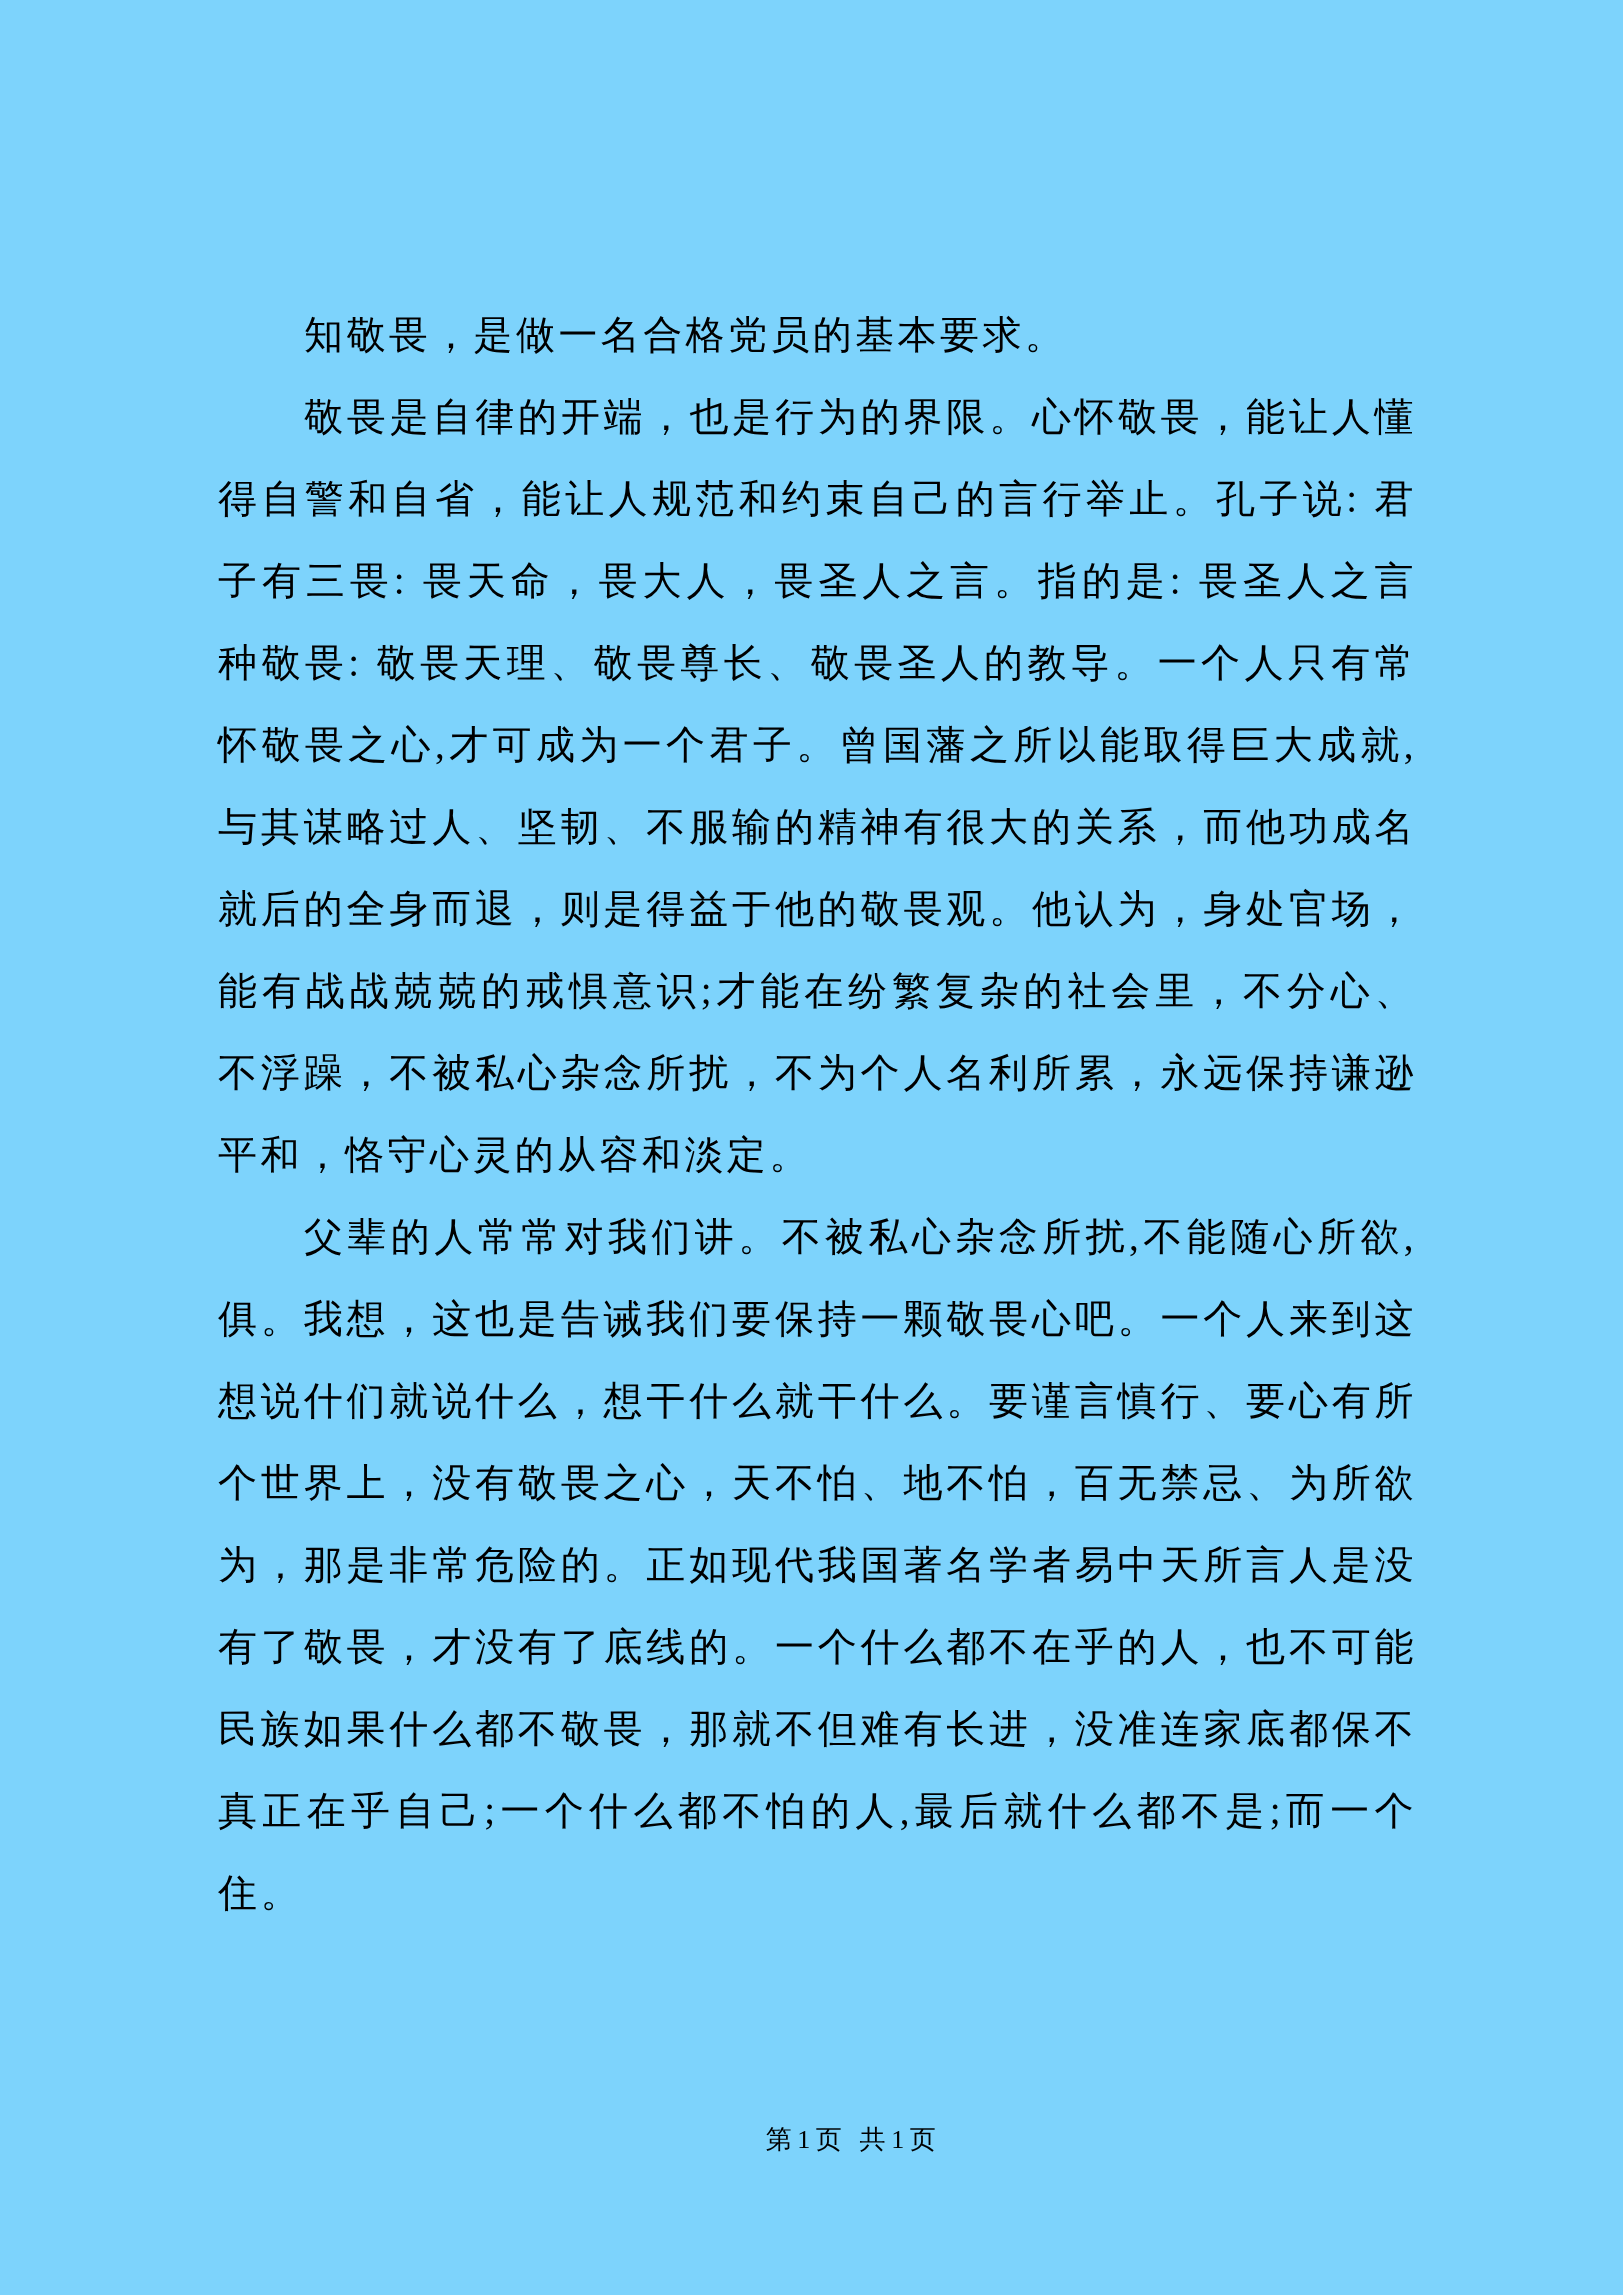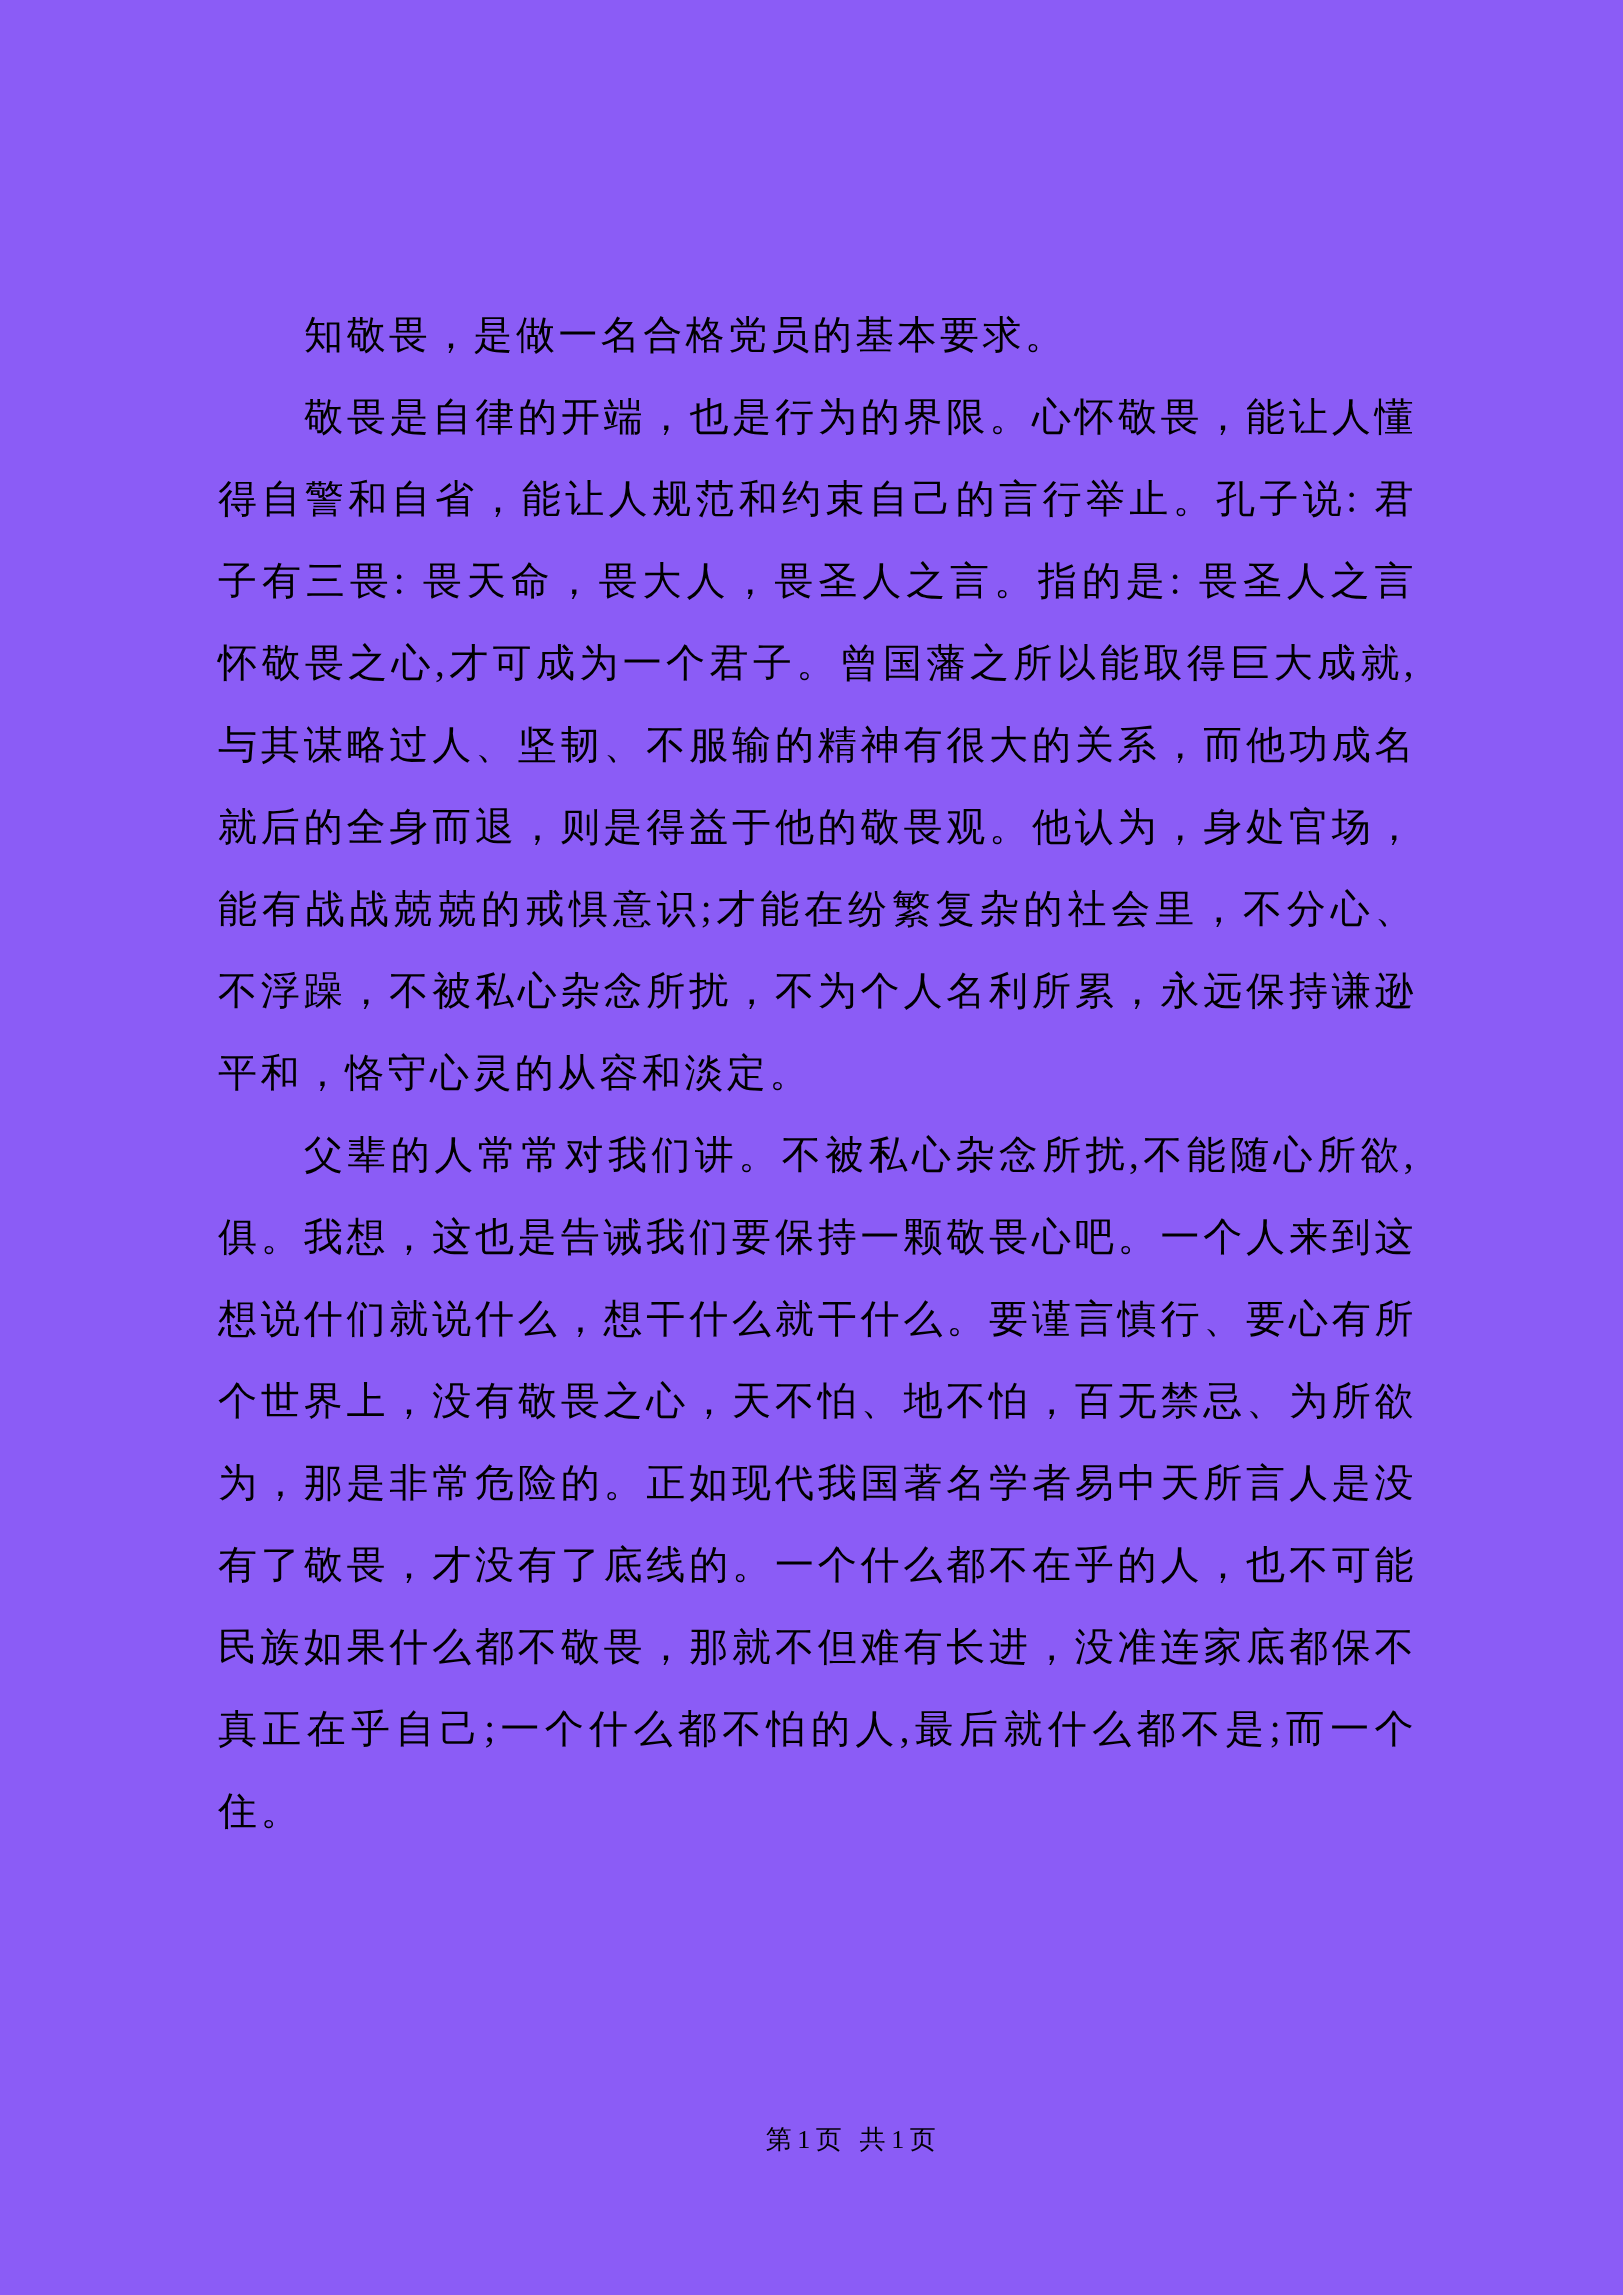--- a/index.html
+++ b/index.html
@@ -4,21 +4,21 @@
 <style>
   html, body {
     margin: 0;
     padding: 0;
     background: #ffffff;
   }
   .page {
     position: relative;
     width: 1623px;
     height: 2295px;
-    background: #8b5cf6;
+    background: #7dd3fc;
     overflow: hidden;
     font-family: "Liberation Serif", "DejaVu Serif", serif;
     color: #000000;
   }
   .text-block {
     position: absolute;
     left: 218px;
     top: 294px;
     width: 1199px;
     font-size: 39px;
@@ -57,20 +57,21 @@
 </head>
 <body>
 
 <div class="page">
 
   <div class="text-block">
       <div class="tline indent no-stretch">知敬畏，是做一名合格党员的基本要求。</div>
       <div class="tline indent">敬畏是自律的开端，也是行为的界限。心怀敬畏，能让人懂</div>
       <div class="tline">得自警和自省，能让人规范和约束自己的言行举止。孔子说: 君</div>
       <div class="tline">子有三畏: 畏天命，畏大人，畏圣人之言。指的是: 畏圣人之言</div>
+      <div class="tline">种敬畏: 敬畏天理、敬畏尊长、敬畏圣人的教导。一个人只有常</div>
       <div class="tline">怀敬畏之心,才可成为一个君子。曾国藩之所以能取得巨大成就,</div>
       <div class="tline">与其谋略过人、坚韧、不服输的精神有很大的关系，而他功成名</div>
       <div class="tline">就后的全身而退，则是得益于他的敬畏观。他认为，身处官场，</div>
       <div class="tline">能有战战兢兢的戒惧意识;才能在纷繁复杂的社会里，不分心、</div>
       <div class="tline">不浮躁，不被私心杂念所扰，不为个人名利所累，永远保持谦逊</div>
       <div class="tline no-stretch">平和，恪守心灵的从容和淡定。</div>
       <div class="tline indent">父辈的人常常对我们讲。不被私心杂念所扰,不能随心所欲,</div>
       <div class="tline">俱。我想，这也是告诫我们要保持一颗敬畏心吧。一个人来到这</div>
       <div class="tline">想说什们就说什么，想干什么就干什么。要谨言慎行、要心有所</div>
       <div class="tline">个世界上，没有敬畏之心，天不怕、地不怕，百无禁忌、为所欲</div>

